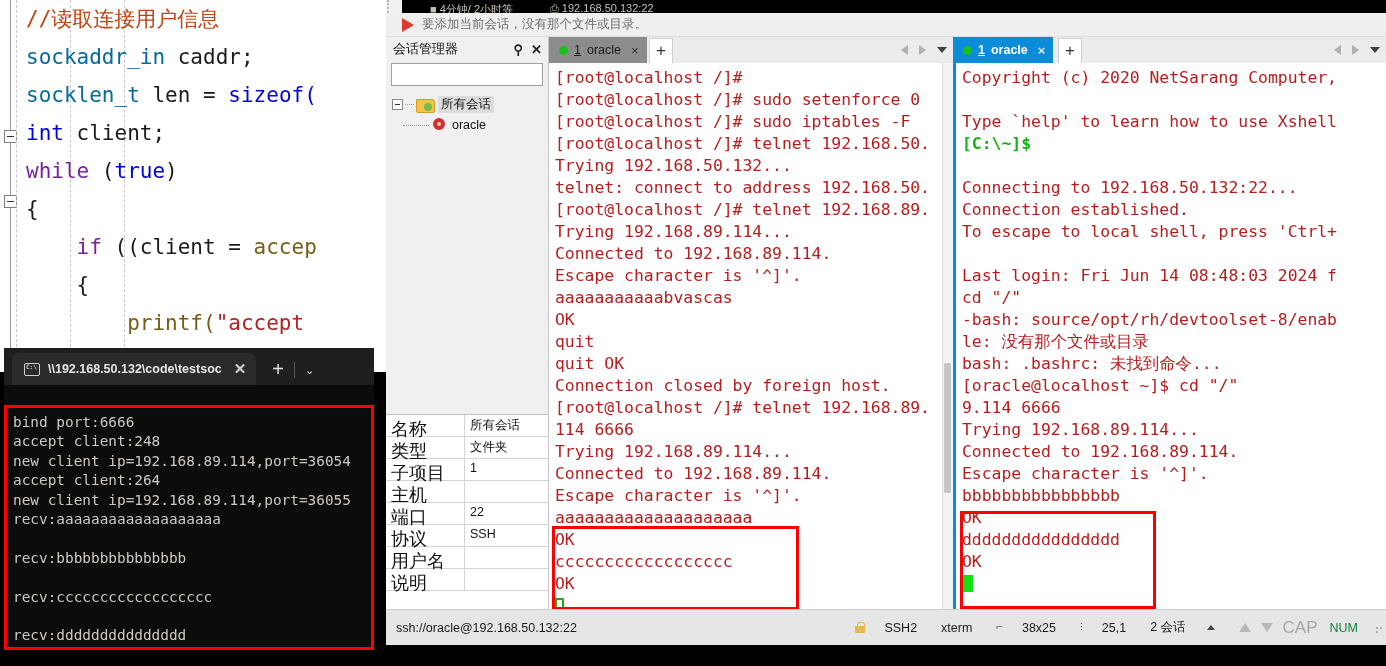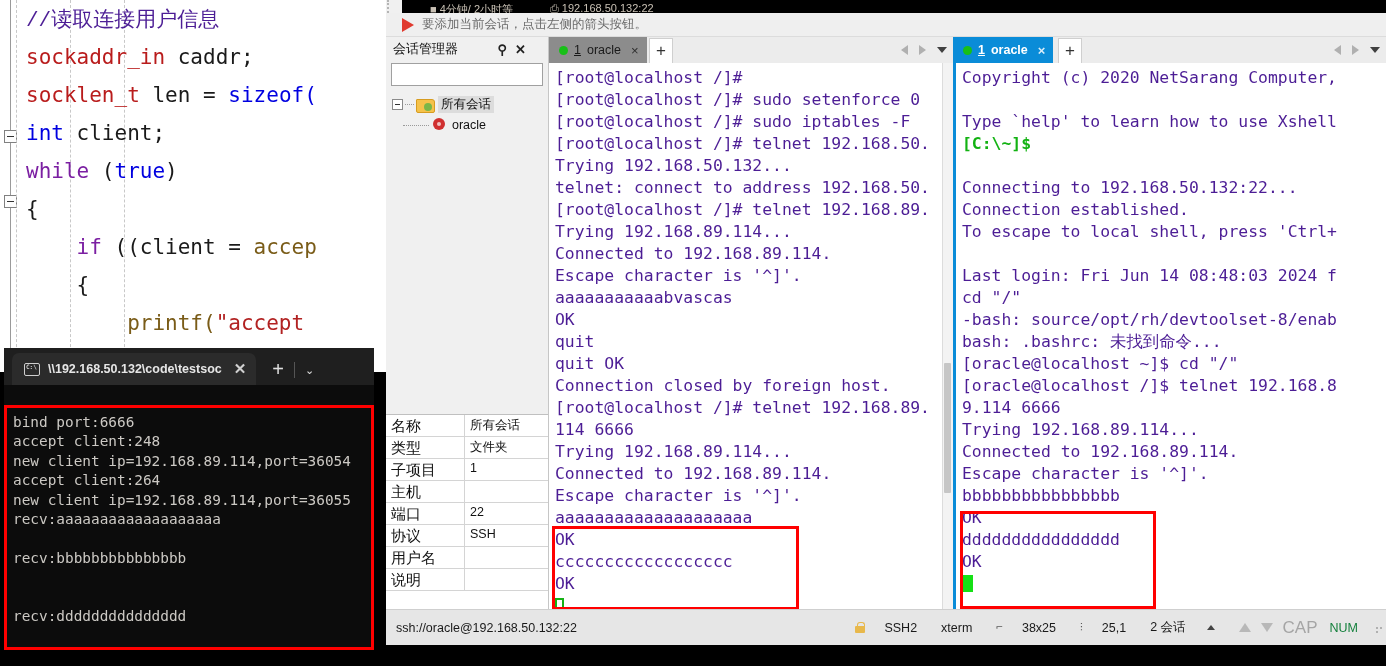--- a/index.html
+++ b/index.html
@@ -36,22 +36,22 @@
     position: absolute; top: 0; width: 0; height: 100%;
     border-left: 1px dashed #c8c8c8;
   }
   .code {
     position: absolute; left: 26px; top: 0;
     font-family: "DejaVu Sans Mono", monospace;
     font-size: 21px; line-height: 38px;
     white-space: pre;
   }
   .code .ln { display: block; height: 38px; }
-  .tok-comment { color: #4c1d95; font-family: Liberation Mono, monospace; }
-  .tok-type    { color: #b91c1c; }
+  .tok-comment { color: #c2410c; }
+  .tok-type    { color: #0369a1; }
   .tok-kw      { color: #0000e0; }
   .tok-kw2     { color: #7b1fa2; }
   .tok-plain   { color: #1a1a1a; }
   .tok-fn      { color: #7a5c18; }
   .tok-str     { color: #b22222; }
   .editor-fade {
     position: absolute; right: 0; top: 0; width: 46px; height: 372px;
     background: linear-gradient(to right, rgba(255,255,255,0), #ffffff 72%);
     pointer-events: none;
   }
@@ -127,21 +127,21 @@
     border-left: 2px dotted #b4b4b4;
   }
 
   
   .sm {
     position: absolute; left: 0; top: 37px; width: 163px; height: 572px;
     background: #f0f0f0; border-right: 1px solid #c6c6c6;
   }
   .sm-header {
     height: 24px; display: flex; align-items: center;
-    padding: 0 22px 0 7px; background: #f0f0f0;
+    padding: 0 6px 0 7px; background: #f0f0f0;
   }
   .sm-title { font-size: 13px; color: #111; flex: 1; }
   .sm-pin, .sm-x { font-size: 13px; color: #222; margin-left: 8px; font-weight: bold; }
   .sm-search {
     margin: 2px 5px 0 5px; height: 23px; background: #fff;
     border: 1px solid #a0a0a0; display: flex; align-items: center;
     padding: 0 4px;
   }
   .sm-search-input {
     flex: 1; border: none; outline: none; font-size: 12px;
@@ -194,21 +194,21 @@
   .tree-child { display:flex; align-items:center; height:22px; margin-left: 11px;}
 
   
   .sm-props {
     position: absolute; left: 0; bottom: 0; width: 162px; height: 195px;
     border-top: 1px solid #c0c0c0; background: #fff;
   }
   .prop-row { display: flex; height: 22px; border-bottom: 1px solid #d4d4d4; }
   .prop-key {
     width: 79px; border-right: 1px solid #d4d4d4;
-    font-size: 15px; color: #111; padding: 2px 0 0 5px;
+    font-size: 18px; color: #111; padding: 2px 0 0 5px;
   }
   .prop-val { flex: 1; font-size: 12.5px; color: #111; padding: 2px 0 0 5px; }
 
   
   .pane { position: absolute; top: 37px; height: 572px; background:#f0f0f0; }
   .pane-mid   { left: 163px; width: 404px; }
   .pane-right { left: 567px; width: 433px; }
 
   .tabbar { position: relative; height: 26px; background: #ececec; }
   .xtab {
@@ -238,21 +238,21 @@
   .nav-d { width:0;height:0;border-left:5px solid transparent;border-right:5px solid transparent;border-top:6px solid #404040;}
 
   .term {
     position: absolute; left: 0; top: 26px; right: 0; bottom: 0;
     background: #ffffff; overflow: hidden;
   }
   .pane-right .term { border-left: 3px solid #0a8cd8; }
   .term-inner { padding: 4px 0 0 6px; position: relative; height: 100%; }
   .tl {
     display: block; font-family: "DejaVu Sans Mono", monospace;
-    font-size: 16.4px; line-height: 22px; color: #4c1d95; white-space: pre;
+    font-size: 16.4px; line-height: 22px; color: #b91c1c; white-space: pre;
   }
   .tl.green { color: #12b212; font-weight: bold; }
   .term-scroll {
     position: absolute; right: 0; top: 0; width: 11px; height: 100%;
     background: #f3f3f3; border-left: 1px solid #dcdcdc;
   }
   .term-thumb {
     position: absolute; right: 2px; width: 7px; background: #c6c6c6; border-radius: 1px;
   }
   .redbox {
@@ -336,36 +336,37 @@
     <div class="console-body" id="console-lines">
         <span class="cl">bind port:6666</span>
         <span class="cl">accept client:248</span>
         <span class="cl">new client ip=192.168.89.114,port=36054</span>
         <span class="cl">accept client:264</span>
         <span class="cl">new client ip=192.168.89.114,port=36055</span>
         <span class="cl">recv:aaaaaaaaaaaaaaaaaaa</span>
         <span class="cl">&nbsp;</span>
         <span class="cl">recv:bbbbbbbbbbbbbbb</span>
         <span class="cl">&nbsp;</span>
+        <span class="cl">recv:cccccccccccccccccc</span>
         <span class="cl">&nbsp;</span>
         <span class="cl">recv:ddddddddddddddd</span>
       </div>
   </div>
 
   <div class="xshell">
 
     <div class="xs-toprow">
       <span class="ghost" style="left:28px">■ 4分钟/ 2小时等</span>
       <span class="ghost" style="left:148px">⎙ 192.168.50.132:22</span>
     </div>
     <div class="xs-dotted-left"></div>
 
     <div class="xs-hint">
       <span class="xs-hint-arrow"></span>
-      <span class="xs-hint-text">要添加当前会话，点击左侧的箭头按钮。</span>
+      <span class="xs-hint-text">要添加当前会话，没有那个文件或目录。</span>
     </div>
 
     <div class="sm">
       <div class="sm-header">
         <span class="sm-title">会话管理器</span>
         <span class="sm-pin">⚲</span>
         <span class="sm-x">✕</span>
       </div>
       <div class="sm-search">
         <input class="sm-search-input" type="text" placeholder="" style="">
@@ -492,23 +493,23 @@
             <span class="tl">Type `help' to learn how to use Xshell</span>
             <span class="tl green">[C:\~]$</span>
             <span class="tl">&nbsp;</span>
             <span class="tl">Connecting to 192.168.50.132:22...</span>
             <span class="tl">Connection established.</span>
             <span class="tl">To escape to local shell, press 'Ctrl+</span>
             <span class="tl">&nbsp;</span>
             <span class="tl">Last login: Fri Jun 14 08:48:03 2024 f</span>
             <span class="tl">cd "/"</span>
             <span class="tl">-bash: source/opt/rh/devtoolset-8/enab</span>
+            <span class="tl">le: 没有那个文件或目录</span>
             <span class="tl">bash: .bashrc: 未找到命令...</span>
             <span class="tl">[oracle@localhost ~]$ cd "/"</span>
-            <span class="tl">[oracle@localhost /]$ telnet 192.168.8</span>
             <span class="tl">9.114 6666</span>
             <span class="tl">Trying 192.168.89.114...</span>
             <span class="tl">Connected to 192.168.89.114.</span>
             <span class="tl">Escape character is '^]'.</span>
             <span class="tl">bbbbbbbbbbbbbbbb</span>
             <span class="tl">OK</span>
             <span class="tl">dddddddddddddddd</span>
             <span class="tl">OK</span>
             <span class="tl"><span class="cursor-solid"></span></span>
           </div>

